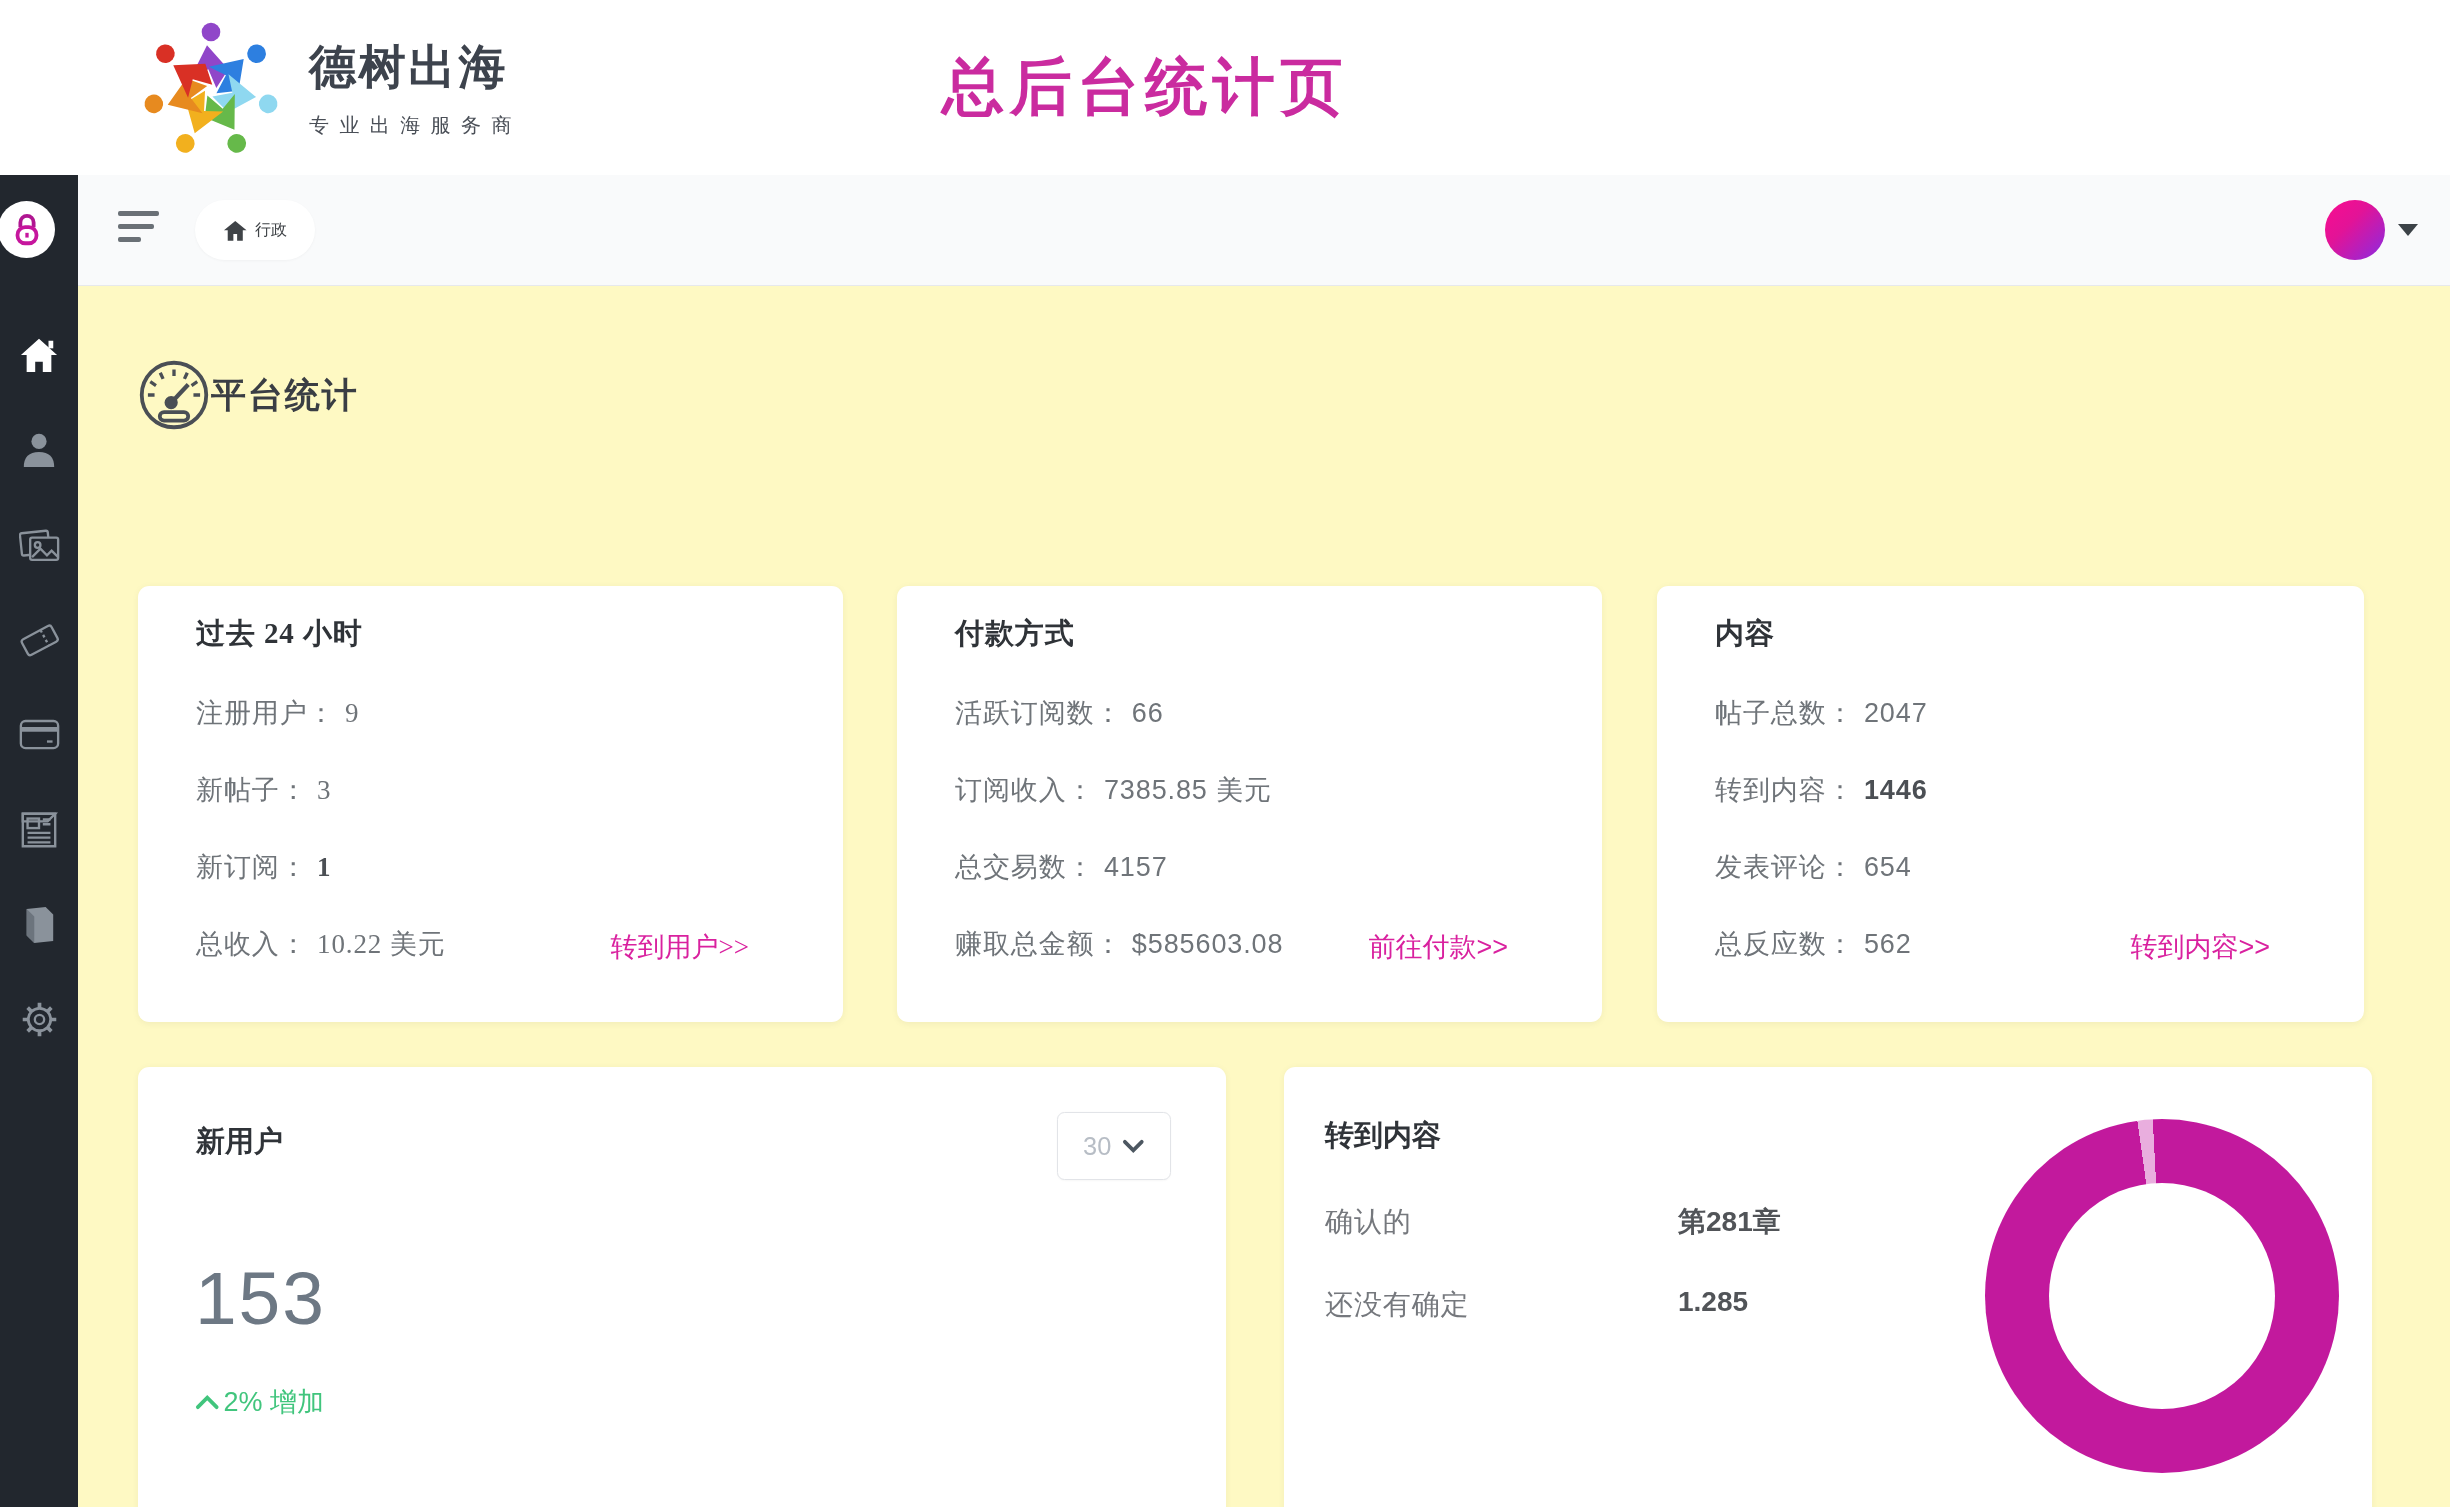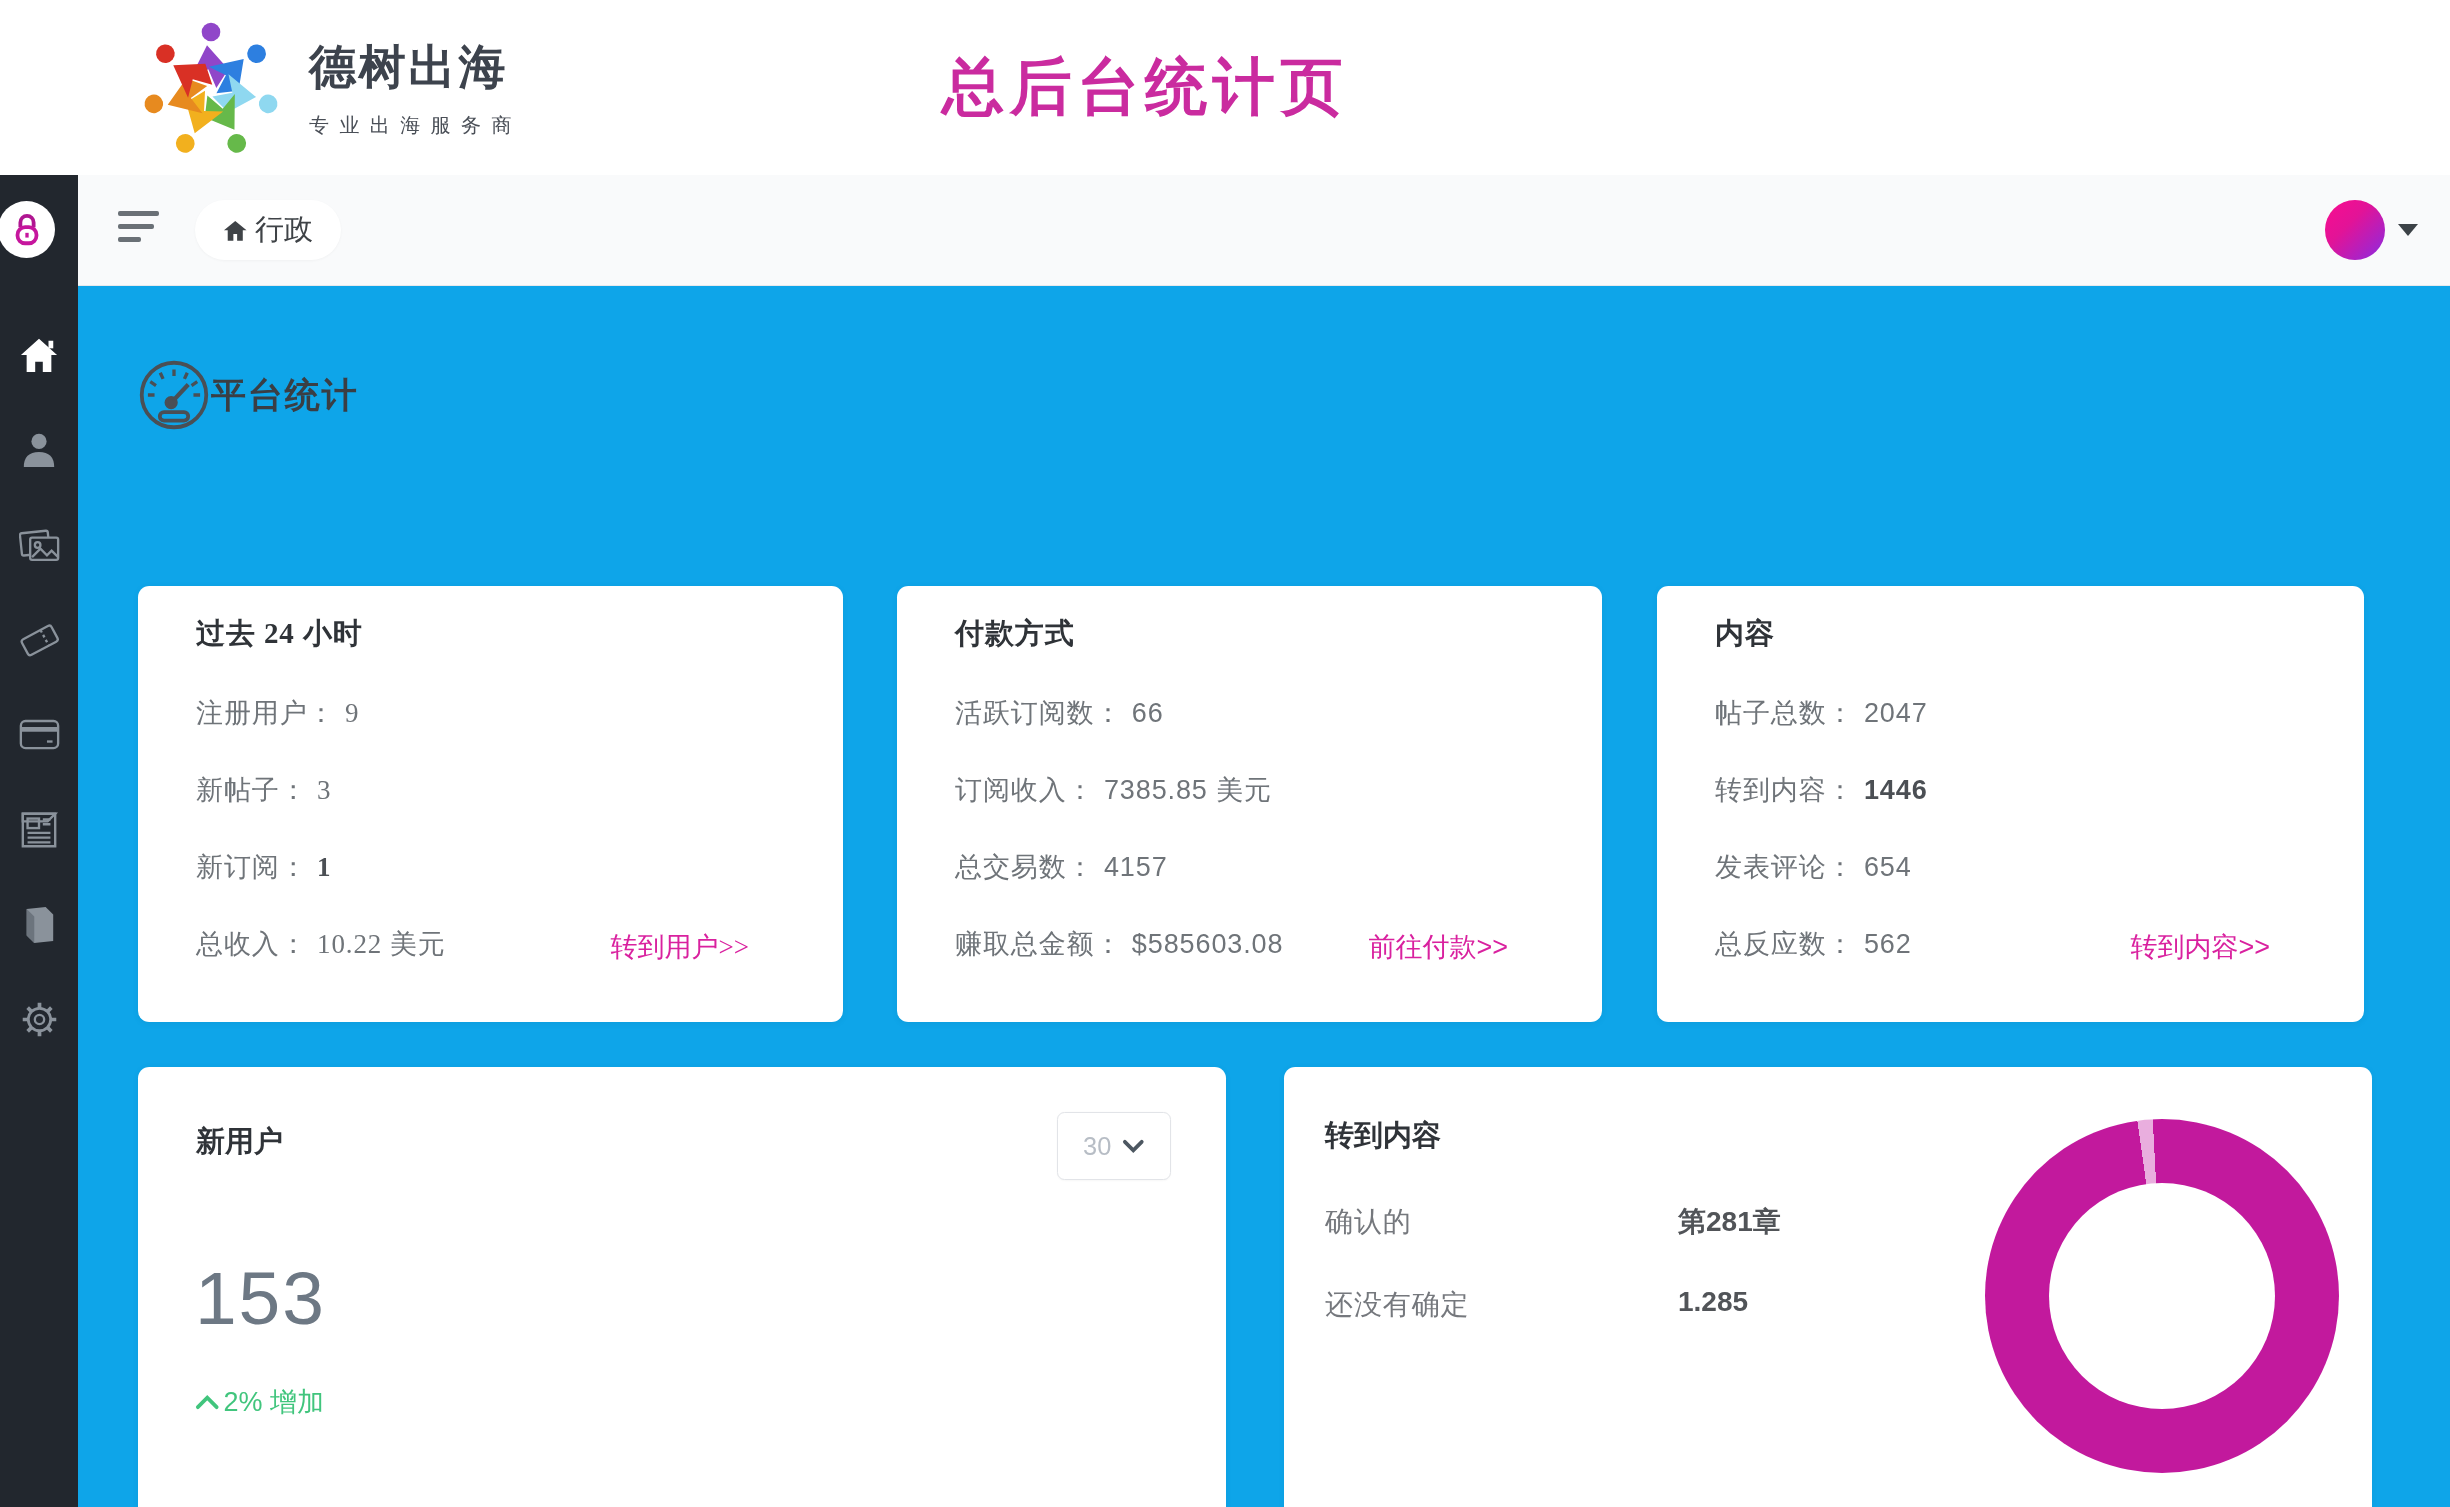--- a/index.html
+++ b/index.html
@@ -1,18 +1,18 @@
 <!DOCTYPE html>
 <html style="font-size:15px"><head>
 <meta charset="utf-8">
 <style>
   * { margin:0; padding:0; box-sizing:border-box; }
   html,body { width:2450px; height:1508px; overflow:hidden; background:#ffffff;
     font-family:"Liberation Sans","DejaVu Sans",sans-serif; }
-  .page { position:relative; width:2450px; height:1508px; background:#0ea5e9; }
+  .page { position:relative; width:2450px; height:1508px; background:#fef9c3; }
 
   
   .top-band { position:absolute; left:0; top:0; width:2450px; height:175px; background:#ffffff; z-index:5; }
   .brand { position:absolute; left:130px; top:7.5px; display:flex; align-items:center; }
   .brand-logo { width:162px; height:160px; }
   .brand-text { margin-left:17px; }
   .brand-name { font-size:47px; font-weight:700; color:#3d434d; letter-spacing:2.8px; }
   .brand-tagline { margin-top:13px; font-size:20px; color:#4a4f57; letter-spacing:10.4px; }
   .page-title { position:absolute; left:942px; top:45px; font-size:62px; font-weight:800; color:#ca2b9f; letter-spacing:5.7px; }
 
@@ -25,21 +25,21 @@
 
   
   .topbar { position:absolute; left:78px; top:175px; width:2372px; height:111px; background:#f9fafb; border-bottom:1.9px solid #e7e9ec; }
   .hamburger { position:absolute; left:40px; top:36px; width:43px; height:38px; cursor:pointer; }
   .hamburger span { display:block; height:4.7px; background:#6a7076; border-radius:1.9px; margin-bottom:8.5px; }
   .hamburger span:nth-child(1){ width:41px; }
   .hamburger span:nth-child(2){ width:36px; }
   .hamburger span:nth-child(3){ width:22.6px; }
   .breadcrumb-pill { position:absolute; left:117px; top:25.4px; height:60px; padding:0 28px; background:#ffffff; border-radius:30px;
     display:flex; align-items:center; gap:7.5px; box-shadow:0 0.9px 2.8px rgba(0,0,0,0.04); cursor:pointer; }
-  .breadcrumb-pill span { font-size:29px; color:#3f4347; }
+  .breadcrumb-pill span { font-size:16px; color:#3f4347; }
   .avatar-wrap { position:absolute; right:32px; top:25.4px; display:flex; align-items:center; gap:13px; }
   .avatar { width:60px; height:60px; border-radius:50%; cursor:pointer;
     background:linear-gradient(135deg,#fb0c8f 0%,#e21397 40%,#8a2be2 100%); }
   .caret-down { width:0; height:0; border-left:10.4px solid transparent; border-right:10.4px solid transparent;
     border-top:12.3px solid #3c4247; cursor:pointer; }
 
   
   .section-header { position:absolute; left:137px; top:358px; display:flex; align-items:center; }
   .section-header h1 { font-size:35px; font-weight:600; color:#3a3e44; letter-spacing:1.9px; }
 

